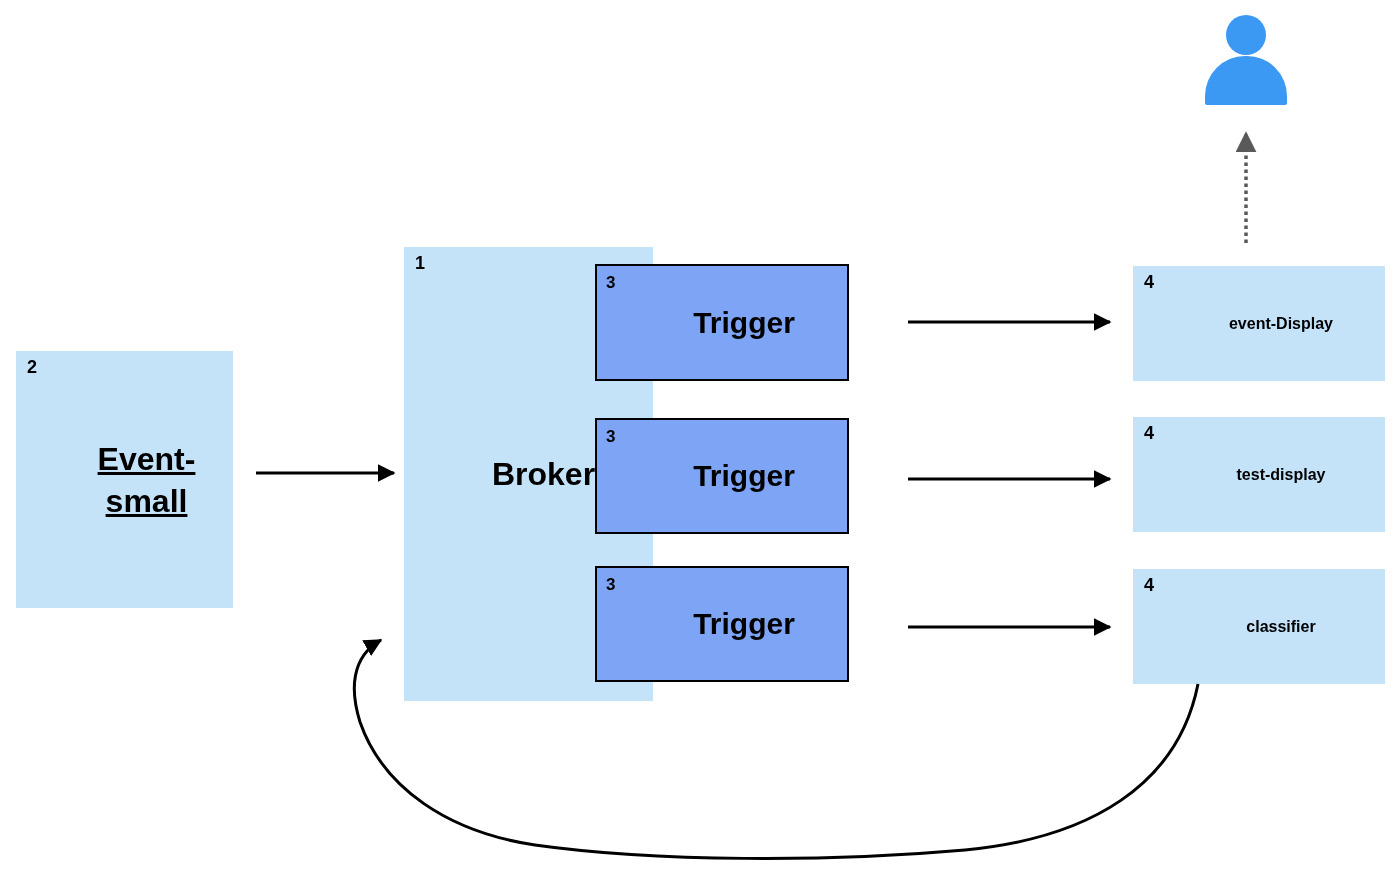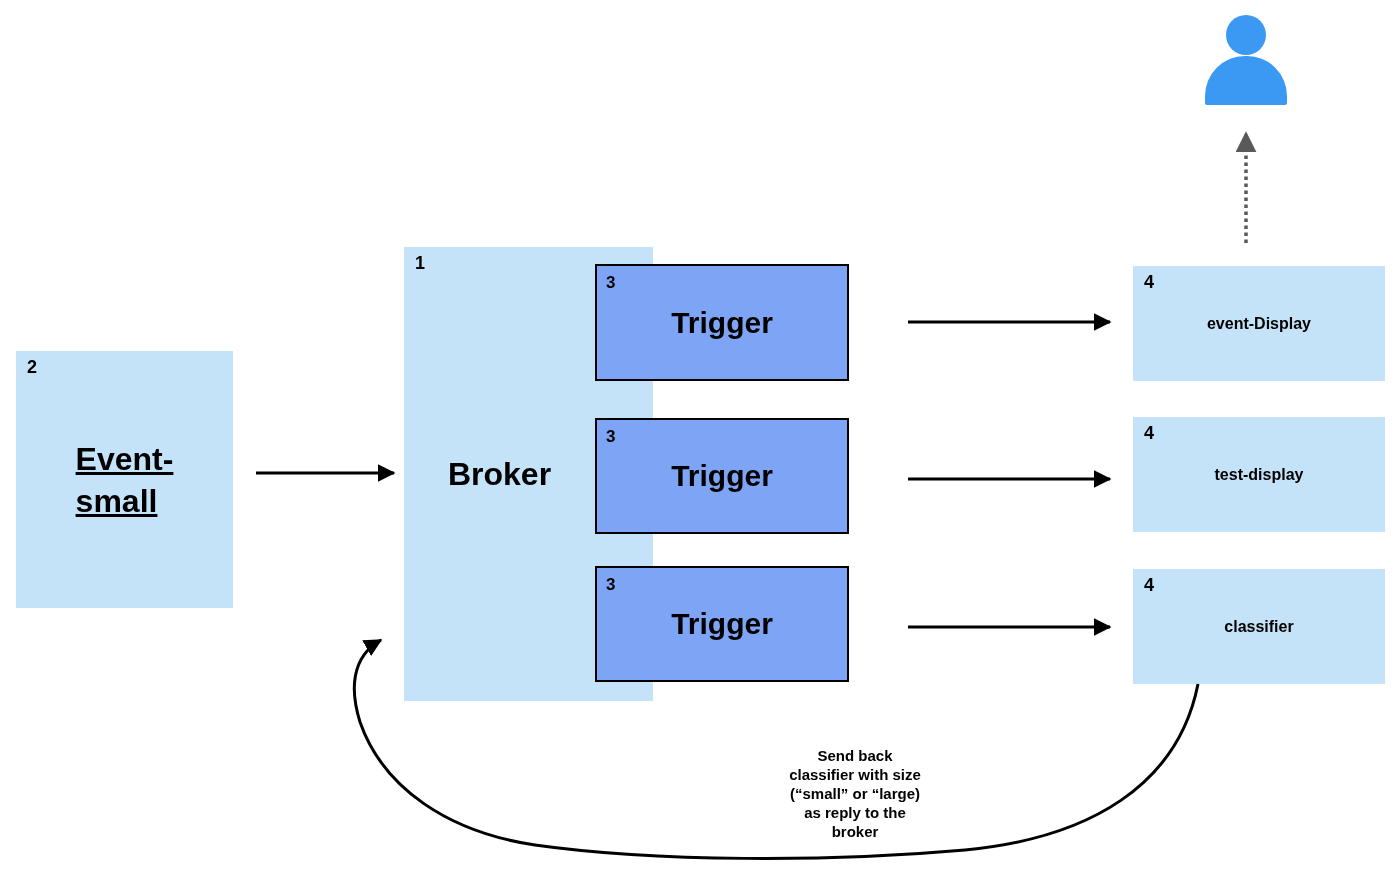--- a/index.html
+++ b/index.html
@@ -25,21 +25,21 @@
   .light-box { background: var(--node-light-blue); }
   .trigger-box { background: var(--trigger-blue); border: 2px solid #000; z-index: 3; }
   .num {
     position: absolute; top: 7px; left: 11px;
     font-size: 18px; font-weight: 700; line-height: 1;
   }
   .trigger-box .num { top: 8px; left: 9px; font-size: 17px; }
   .center-label {
     position: absolute; inset: 0;
     display: flex; align-items: center; justify-content: center;
-    font-weight: 600;
+    text-align: center; font-weight: 600; padding-left: 44px;
   }
   .event-source-label { font-size: 32px; line-height: 42px; text-decoration: underline; }
   .broker-label { font-size: 32px; left: 0; width: 191px; }
   .trigger-label { font-size: 30px; }
   .service-label { font-size: 16px; }
   .connector-layer {
     position: absolute; left: 0; top: 0; width: 1400px; height: 896px;
     z-index: 5; pointer-events: none;
   }
   .person {
@@ -102,27 +102,20 @@
   <div class="box light-box" style="left:1133px; top:569px; width:252px; height:115px;">
     <span class="num">4</span>
     <div class="center-label service-label">classifier</div>
   </div>
 
   <div class="person">
     <div class="head"></div>
     <div class="body"></div>
   </div>
 
-  <div class="annotation">
-    <div>Send back</div>
-    <div>classifier with size</div>
-    <div>(“small” or “large)</div>
-    <div>as reply to the</div>
-    <div>broker</div>
-  </div>
 
   <svg class="connector-layer" viewBox="0 0 1400 896" xmlns="http://www.w3.org/2000/svg">
     <defs>
       <marker id="arrow-black" viewBox="0 0 12 12" refX="11" refY="6" markerWidth="6" markerHeight="6" orient="auto-start-reverse">
         <path d="M0,0 L12,6 L0,12 Z" fill="#000"></path>
       </marker>
       <marker id="arrow-gray" viewBox="0 0 12 12" refX="11" refY="6" markerWidth="6" markerHeight="6" orient="auto-start-reverse">
         <path d="M0,0 L12,6 L0,12 Z" fill="#595959"></path>
       </marker>
     </defs>

